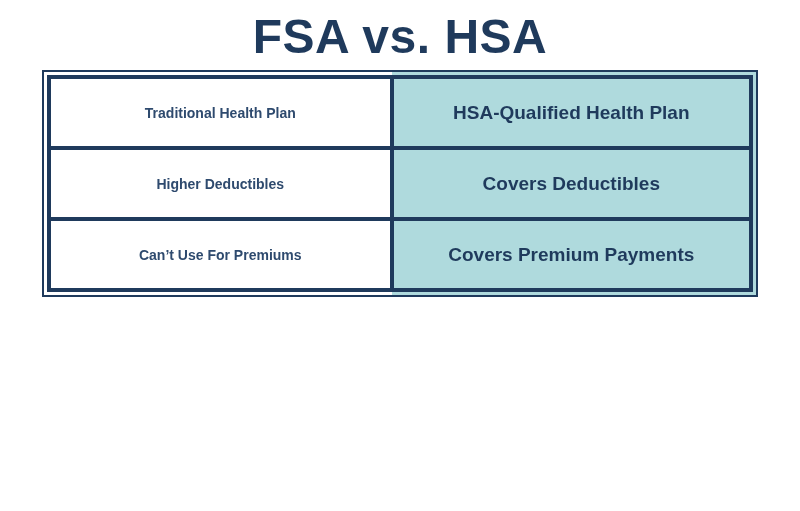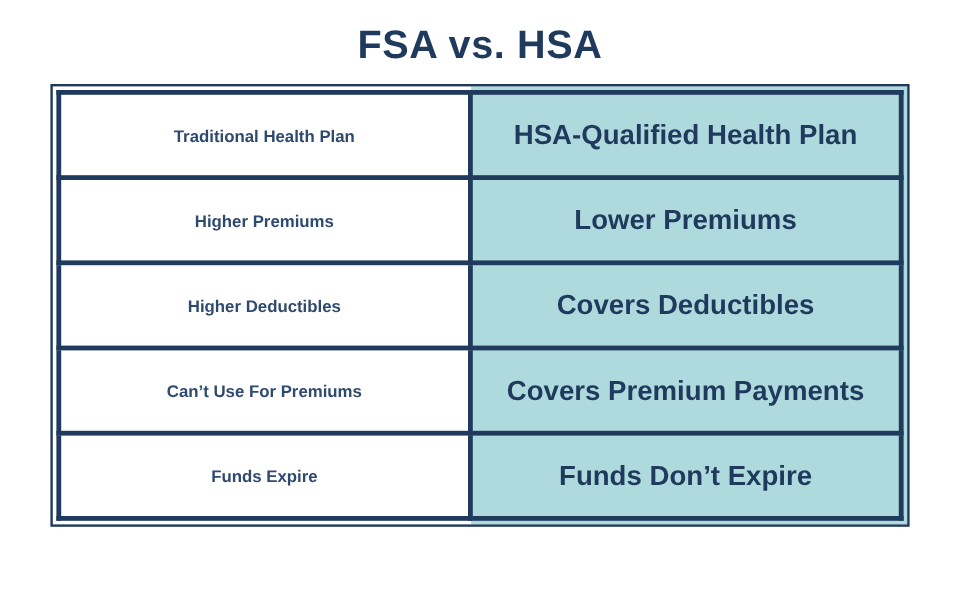--- a/index.html
+++ b/index.html
@@ -12,21 +12,21 @@
     width: 800px;
     height: 511px;
     background: #ffffff;
     font-family: "Liberation Sans", sans-serif;
     overflow: hidden;
     box-sizing: border-box;
   }
   .title {
     margin: 13px 0 9px 0;
     text-align: center;
-    font-size: 33px;
+    font-size: 48px;
     line-height: 48px;
     font-weight: 800;
     letter-spacing: 0.5px;
     color: #1f3a5c;
   }
   .table-outer {
     width: 716px;
     margin: 0 auto;
     border: 2px solid #1f3a5c;
     padding: 3px;
@@ -51,51 +51,43 @@
     width: 48.8%;
     background: transparent;
     color: #2e4a6e;
     font-size: 14px;
     font-weight: 600;
   }
   td.hsa {
     width: 51.2%;
     background: #afdadd;
     color: #1f3a5c;
-    font-size: 23px;
+    font-size: 19px;
     font-weight: 700;
   }
 </style>
 </head>
 <body>
 
 <div class="canvas">
 
   <div class="title">FSA vs. HSA</div>
 
   <div class="table-outer">
     <table class="compare">
       <tbody>
         <tr>
           <td class="cell fsa">Traditional Health Plan</td>
           <td class="cell hsa">HSA-Qualified Health Plan</td>
         </tr>
         <tr>
-          <td class="cell fsa">Higher Premiums</td>
-          <td class="cell hsa">Lower Premiums</td>
-        </tr>
-        <tr>
           <td class="cell fsa">Higher Deductibles</td>
           <td class="cell hsa">Covers Deductibles</td>
         </tr>
         <tr>
           <td class="cell fsa">Can’t Use For Premiums</td>
           <td class="cell hsa">Covers Premium Payments</td>
-        </tr>
-        <tr>
-          <td class="cell fsa">Funds Expire</td>
-          <td class="cell hsa">Funds Don’t Expire</td>
         </tr>
       </tbody>
     </table>
   </div>
 
 </div>
 
 </body></html>

